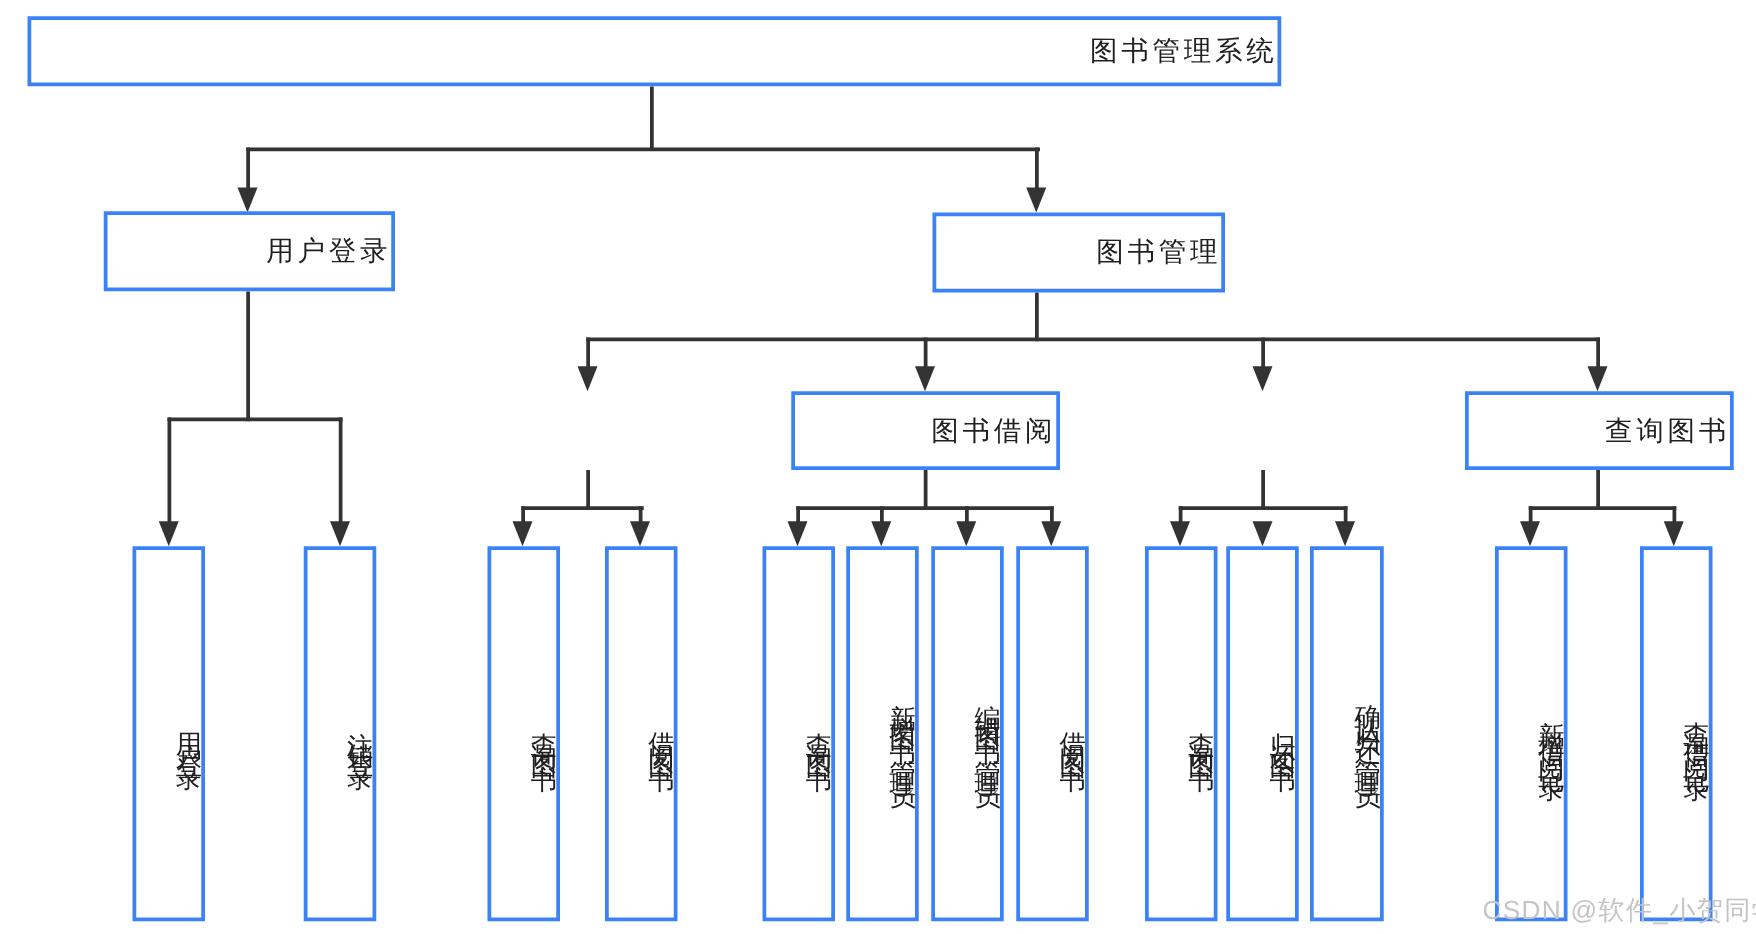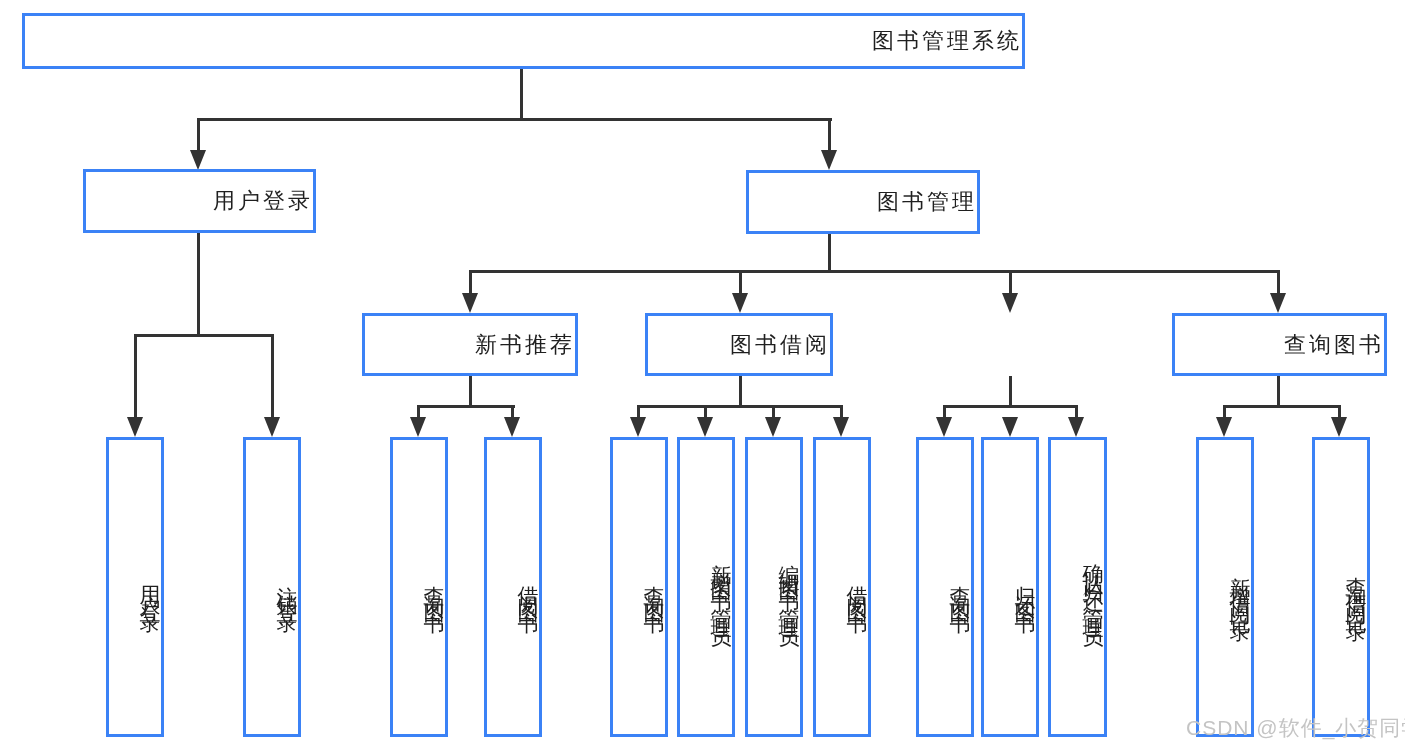--- a/index.html
+++ b/index.html
@@ -130,25 +130,22 @@
   </div>
 
   <div class="node" style="left:83px; top:169px; width:233px; height:64px;">
     <span>用户登录</span>
   </div>
 
   <div class="node" style="left:713px; top:170px; width:234px; height:64px;margin-left:33px;">
     <span>图书管理</span>
   </div>
 
-  <div class="node" style="left:362px; top:313px; width:216px; height:63px;">
-    <span>新书推荐</span>
-  </div>
 
-  <div class="node" style="left:633px; top:313px; width:188px; height:63px;margin-left:12px;">
+  <div class="node" style="left:633px; top:313px; width:215px; height:63px;">
     <span>图书借阅</span>
   </div>
 
 
   <div class="node" style="left:1172px; top:313px; width:215px; height:63px;">
     <span>查询图书</span>
   </div>
 
   <div class="node leaf" style="left:106px;">
     <span class="vtext">用户登录</span>

